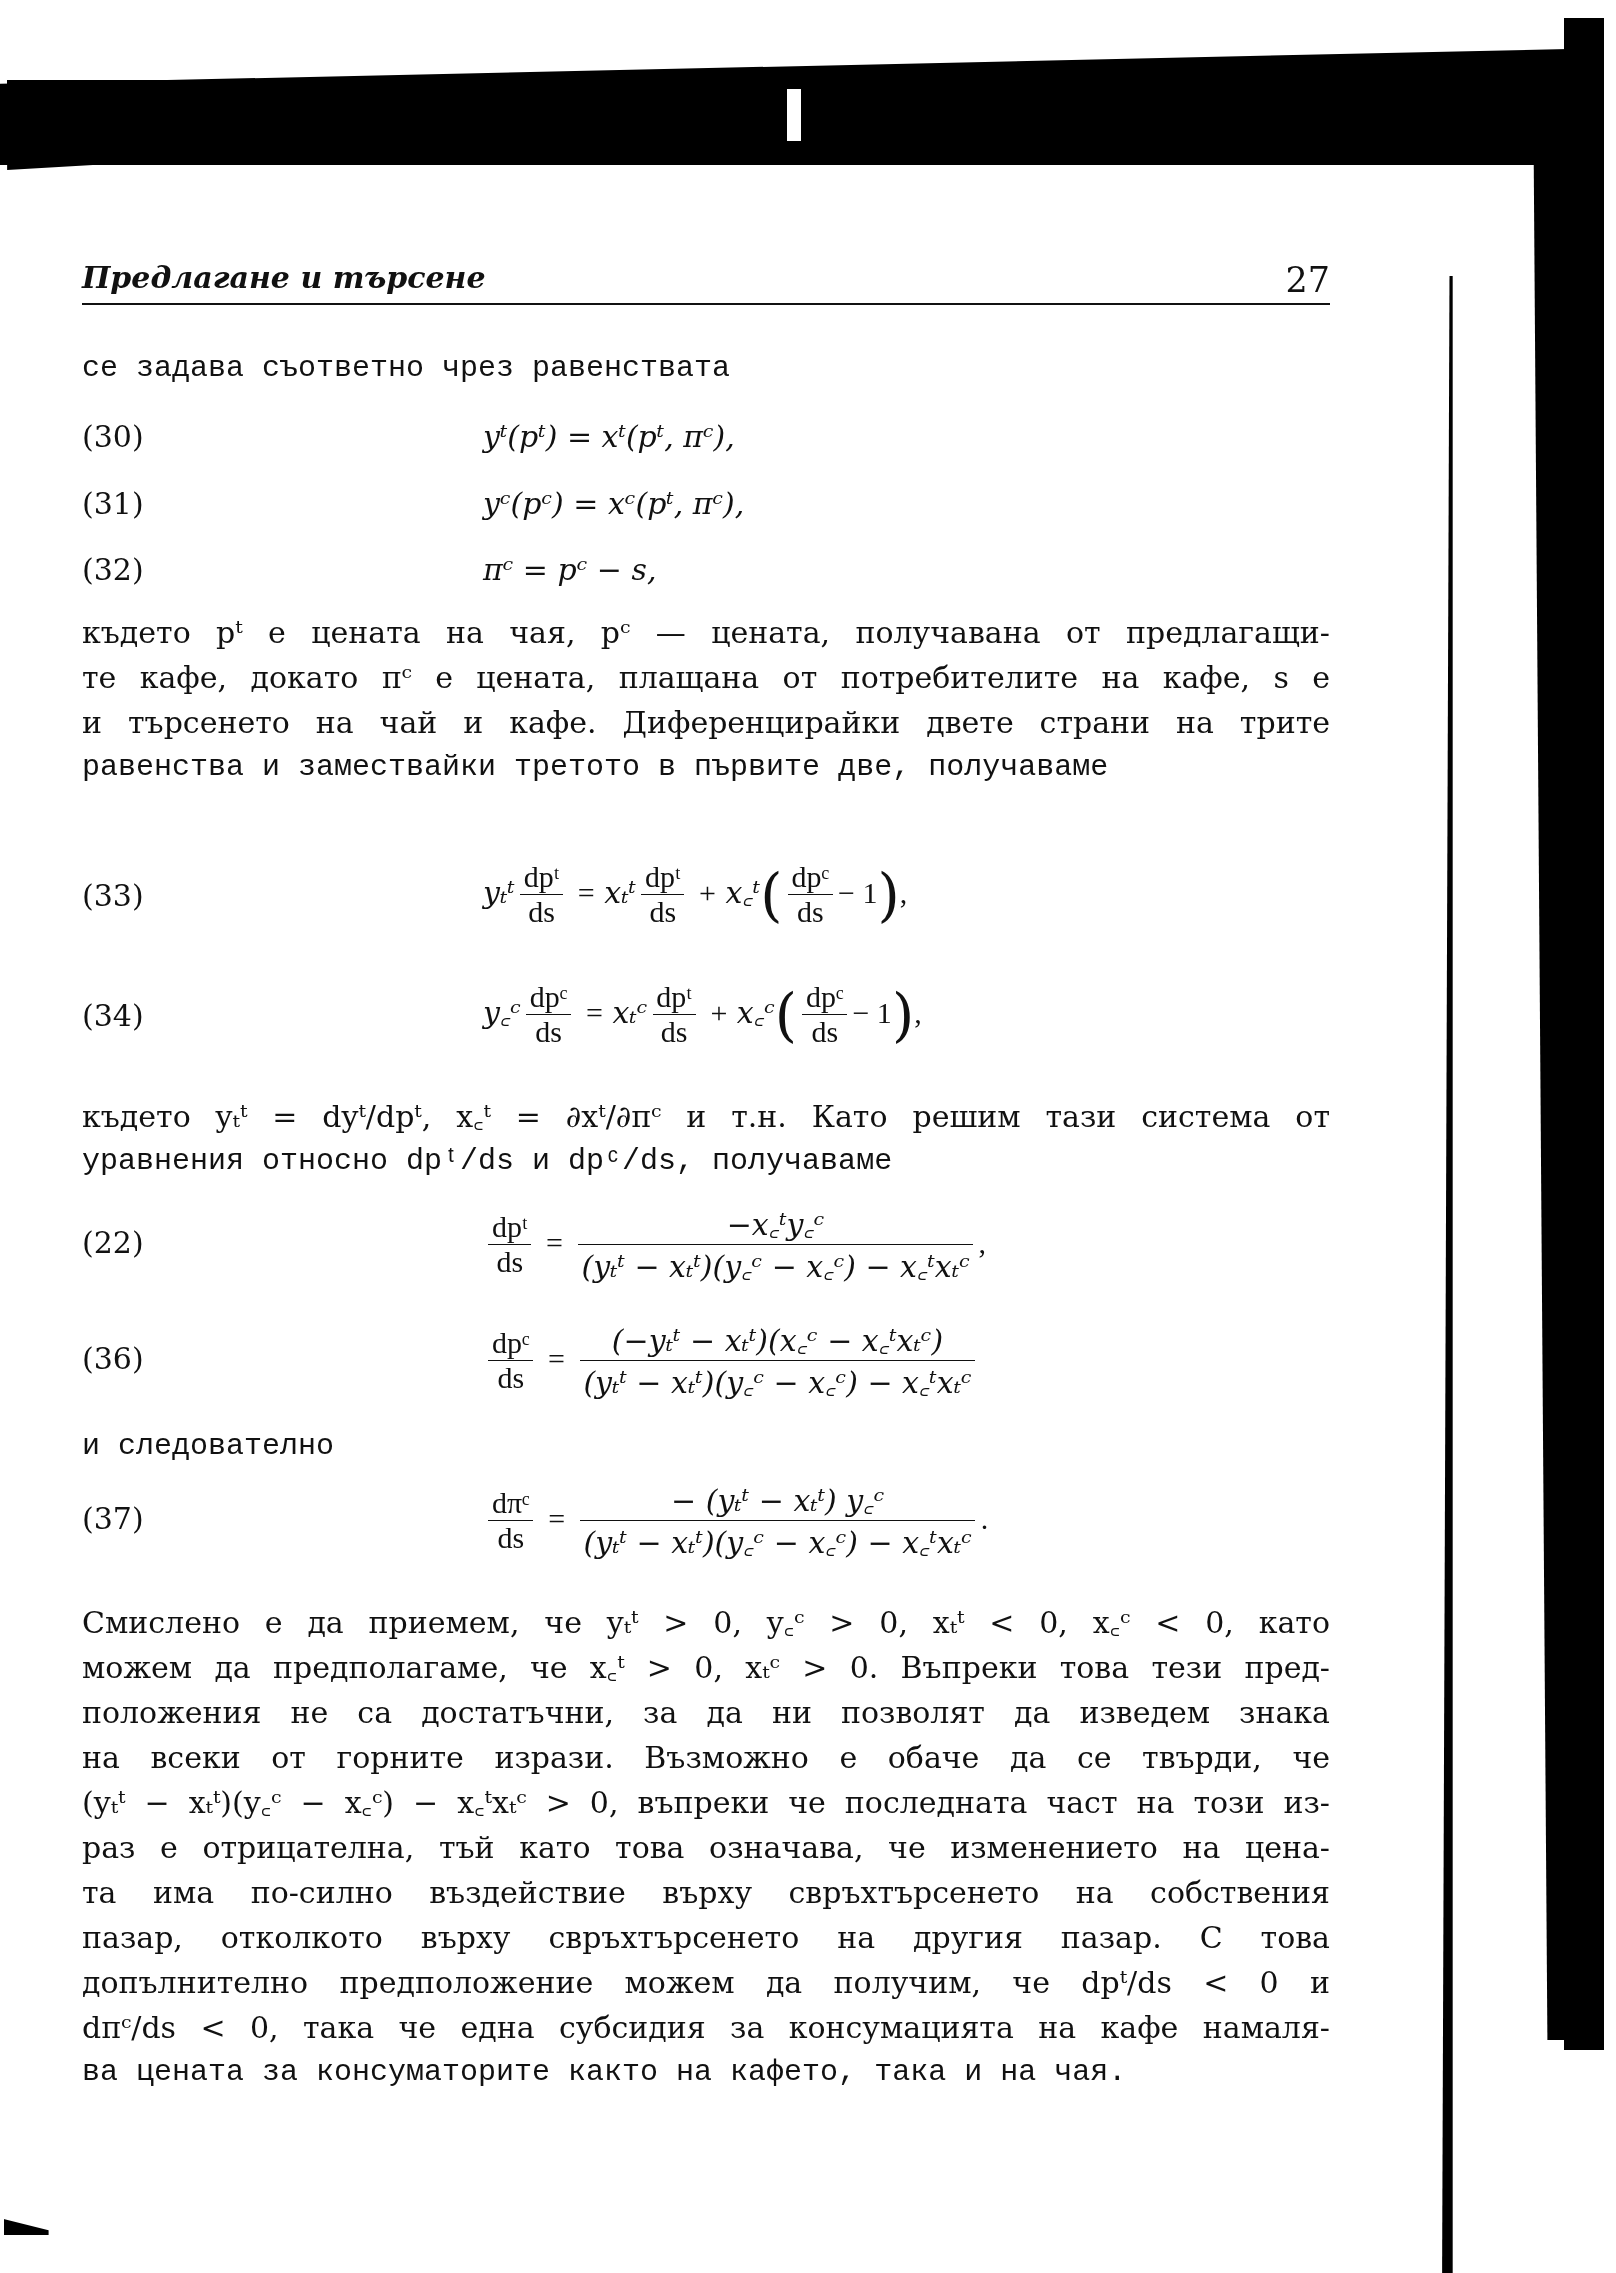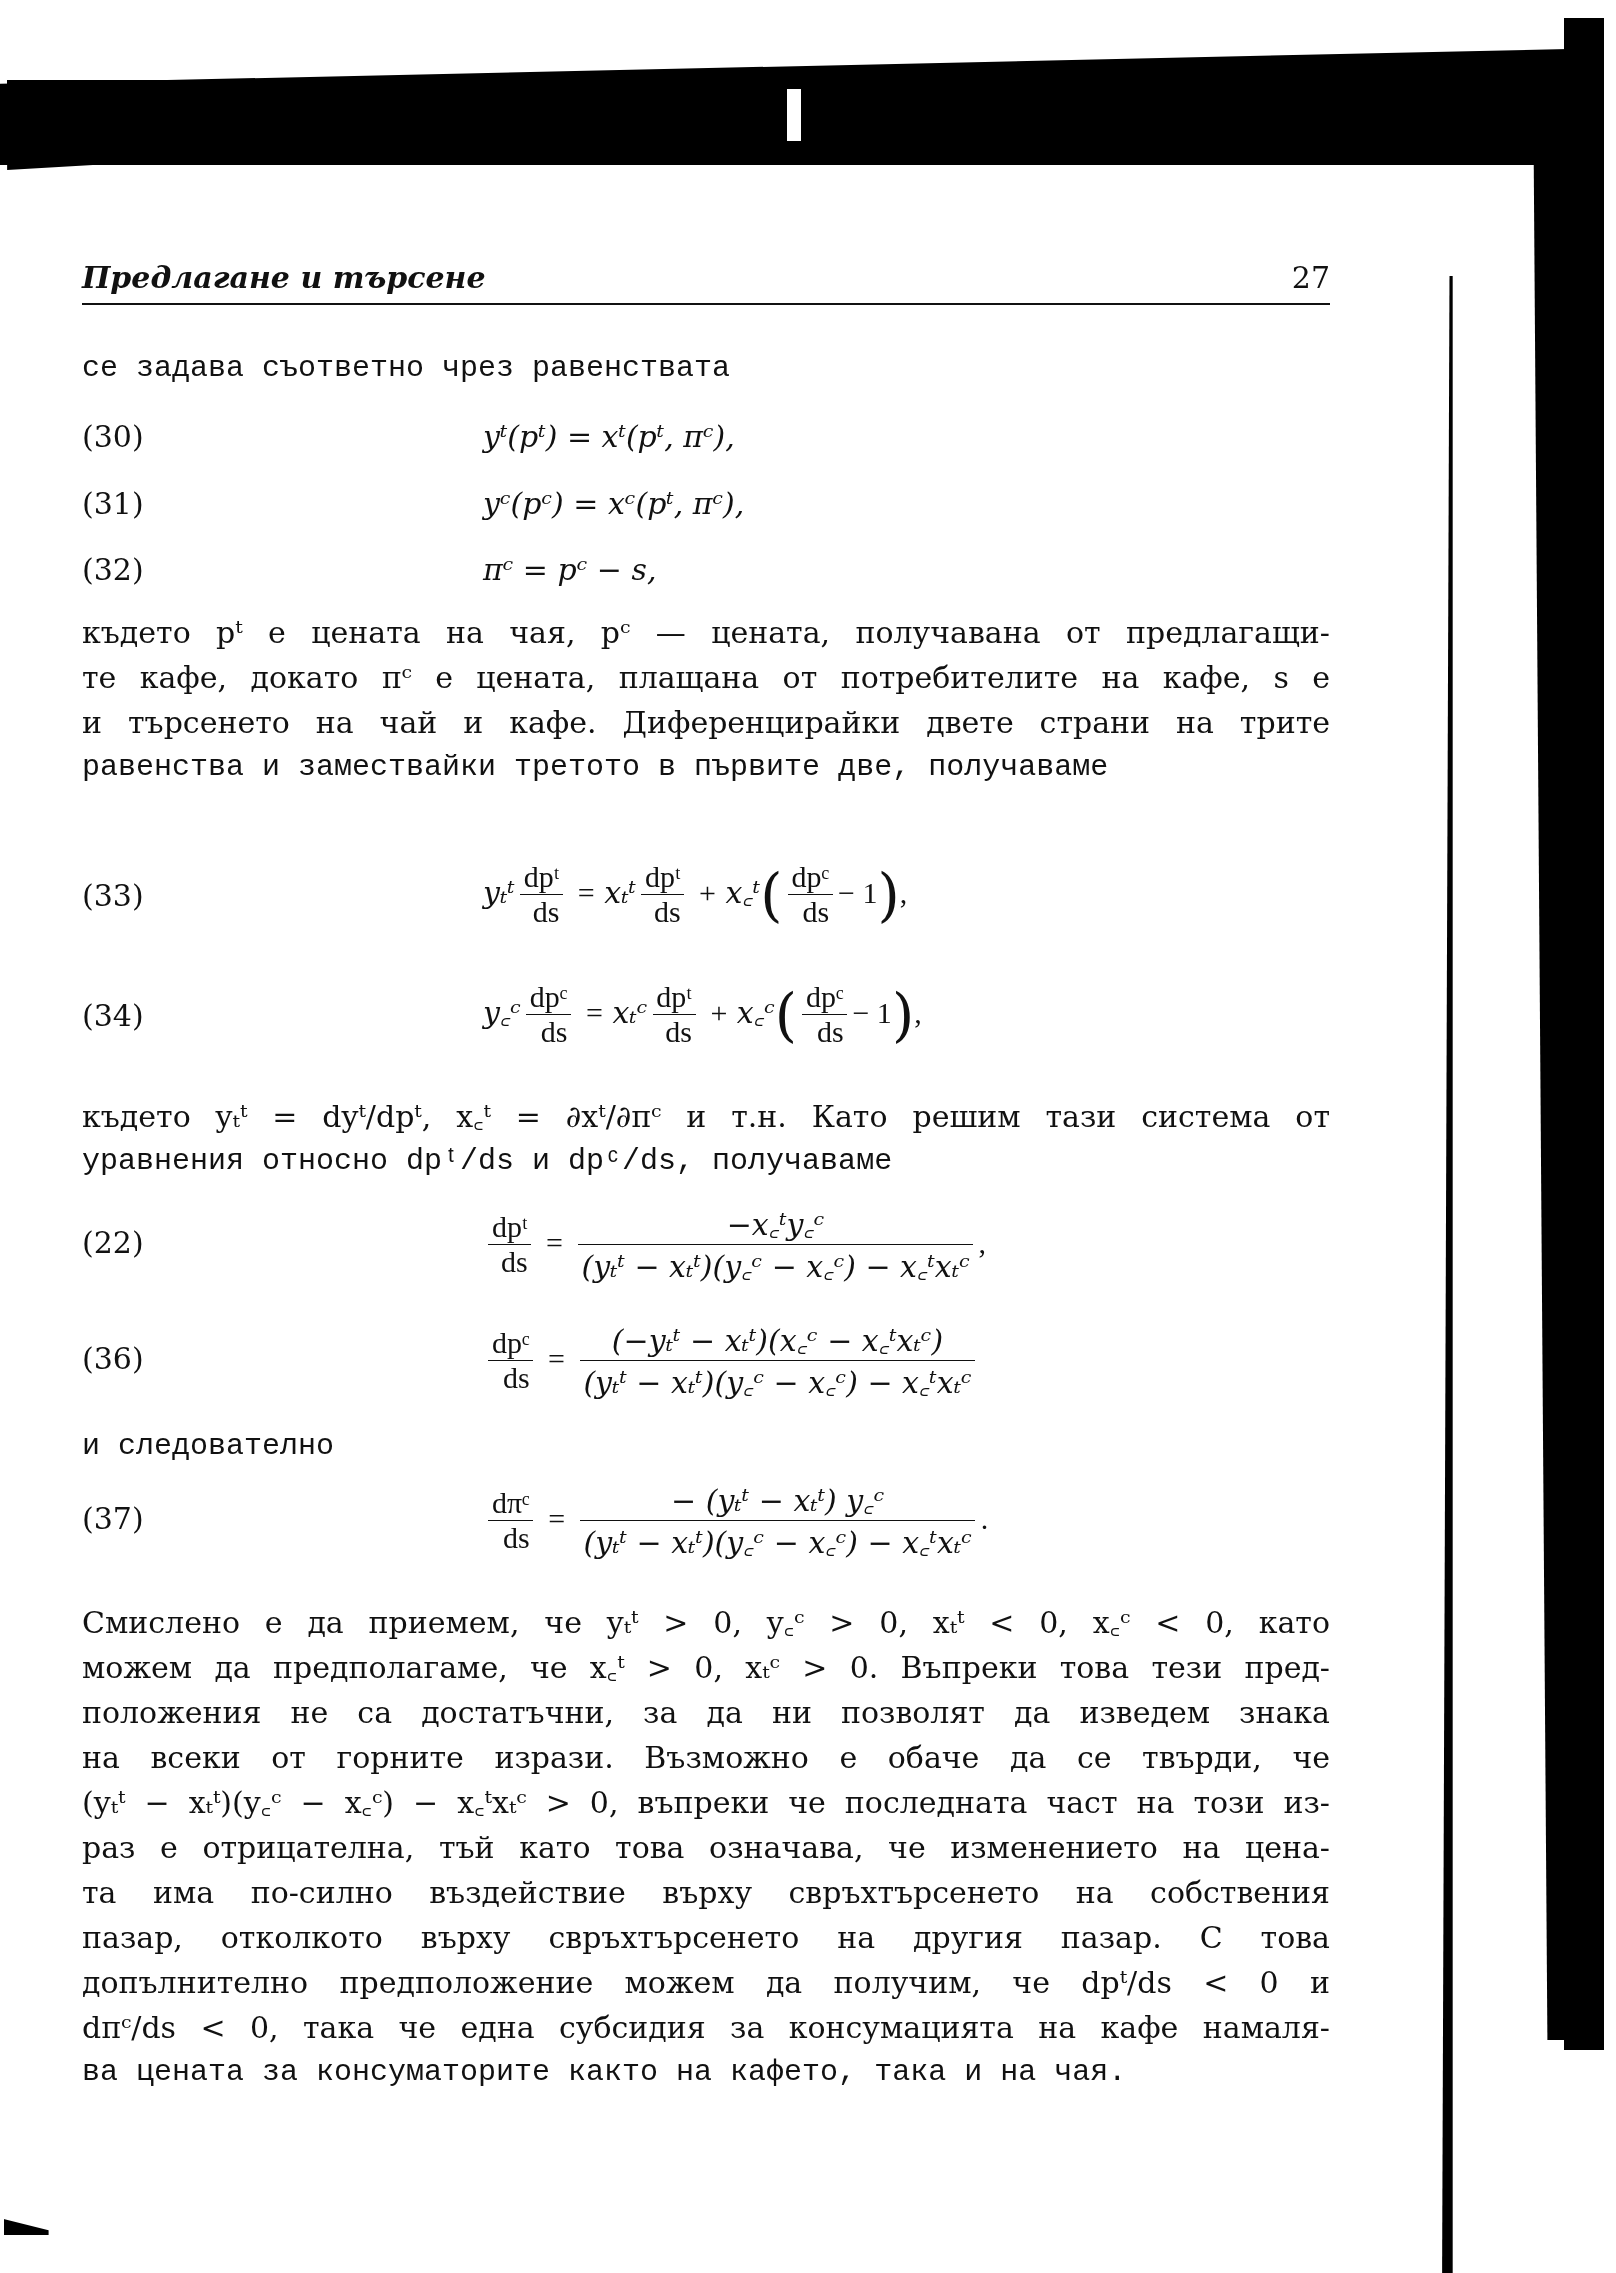--- a/index.html
+++ b/index.html
@@ -15,33 +15,33 @@
   .scan-right { position:absolute; left:1564px; top:18px; width:40px; height:2032px; background:#000; }
   .scan-right-in { position:absolute; left:1533px; top:62px; width:36px; height:1978px; background:#000;
               clip-path: polygon(0 0, 100% 0, 100% 100%, 40% 100%); }
   .scan-line { position:absolute; left:1442px; top:276px; width:10.7px; height:2023px; background:#000;
               clip-path: polygon(70% 0, 100% 0, 100% 100%, 0 100%); }
   .scan-bl { position:absolute; left:3.6px; top:2219px; width:45px; height:16px; background:#000;
               clip-path: polygon(0 0, 100% 70%, 100% 100%, 0 100%); }
 
   .running-head { position:absolute; left:82px; top:260px; width:1248px; height:45px; }
   .rh-title { position:absolute; left:0; top:0; font-style:italic; font-weight:bold; font-size:30px; }
-  .rh-page { position:absolute; right:0; top:0; font-size:30px; }
+  .rh-page { position:absolute; right:0; top:0; font-size:35px; }
   .rh-rule { position:absolute; left:0; top:43px; width:1248px; height:1.8px; background:#111; }
 
   .text { position:absolute; left:82px; width:1248px; font-size:30px; line-height:45px;
           text-align:justify; }
   .line { display:block; height:45px; white-space:nowrap; text-align-last:justify; }
   .line.last { text-align-last:left;font-family:Liberation Mono, monospace; }
   .eq { position:absolute; left:82px; width:1248px; font-size:30px; }
   .eq-num { position:absolute; left:0; }
   .eq-body { position:absolute; left:401px; font-style:italic; white-space:nowrap; }
   .frac { display:inline-block; vertical-align:middle; text-align:center; margin:0 5.3px; }
   .frac .num { display:block; padding:0 3.6px; border-bottom:1.8px solid #111; }
-  .frac .den { display:block; padding:0 3.6px;text-align:right; }
+  .frac .den { display:block; padding:0 3.6px; }
   .up { font-style:normal;font-family:Liberation Serif, serif; }
   .big { font-size:57px; vertical-align:middle; font-style:normal; }
 </style>
 </head>
 <body>
 
 <div class="scan-top"></div>
 <div class="scan-top2"></div>
 <div class="scan-top-wedge"></div>
 <div class="notch2"></div>

